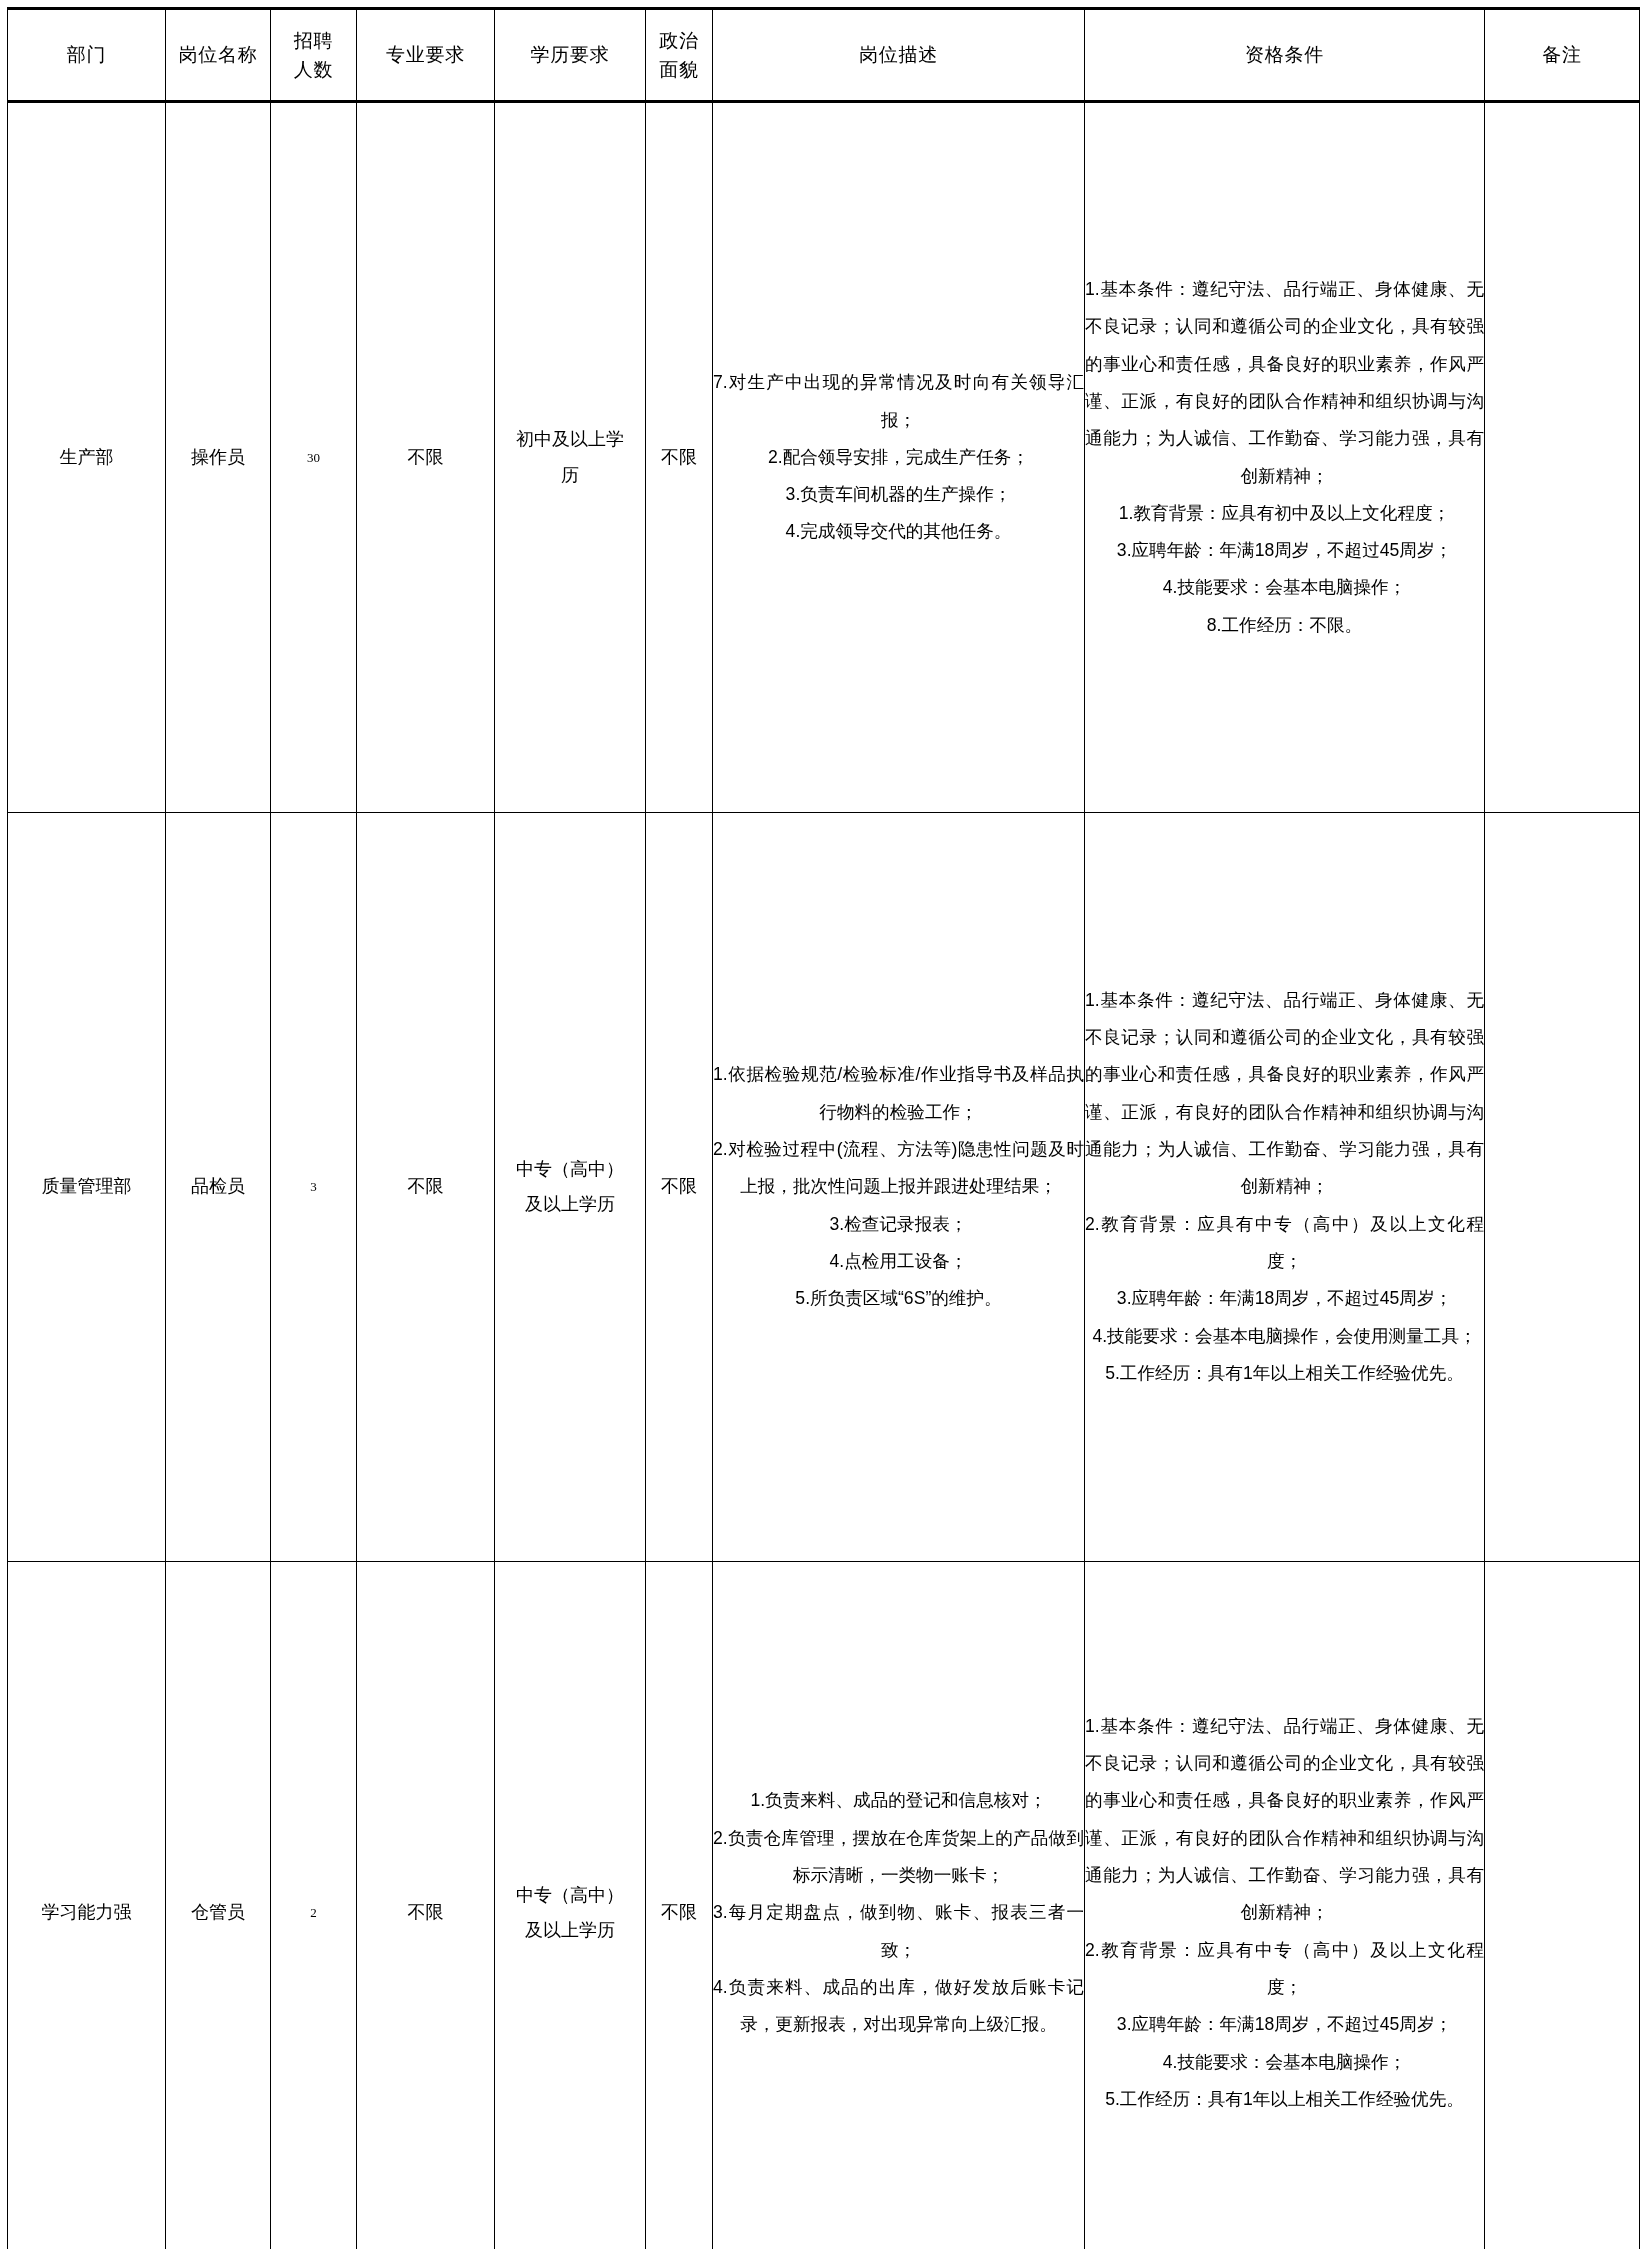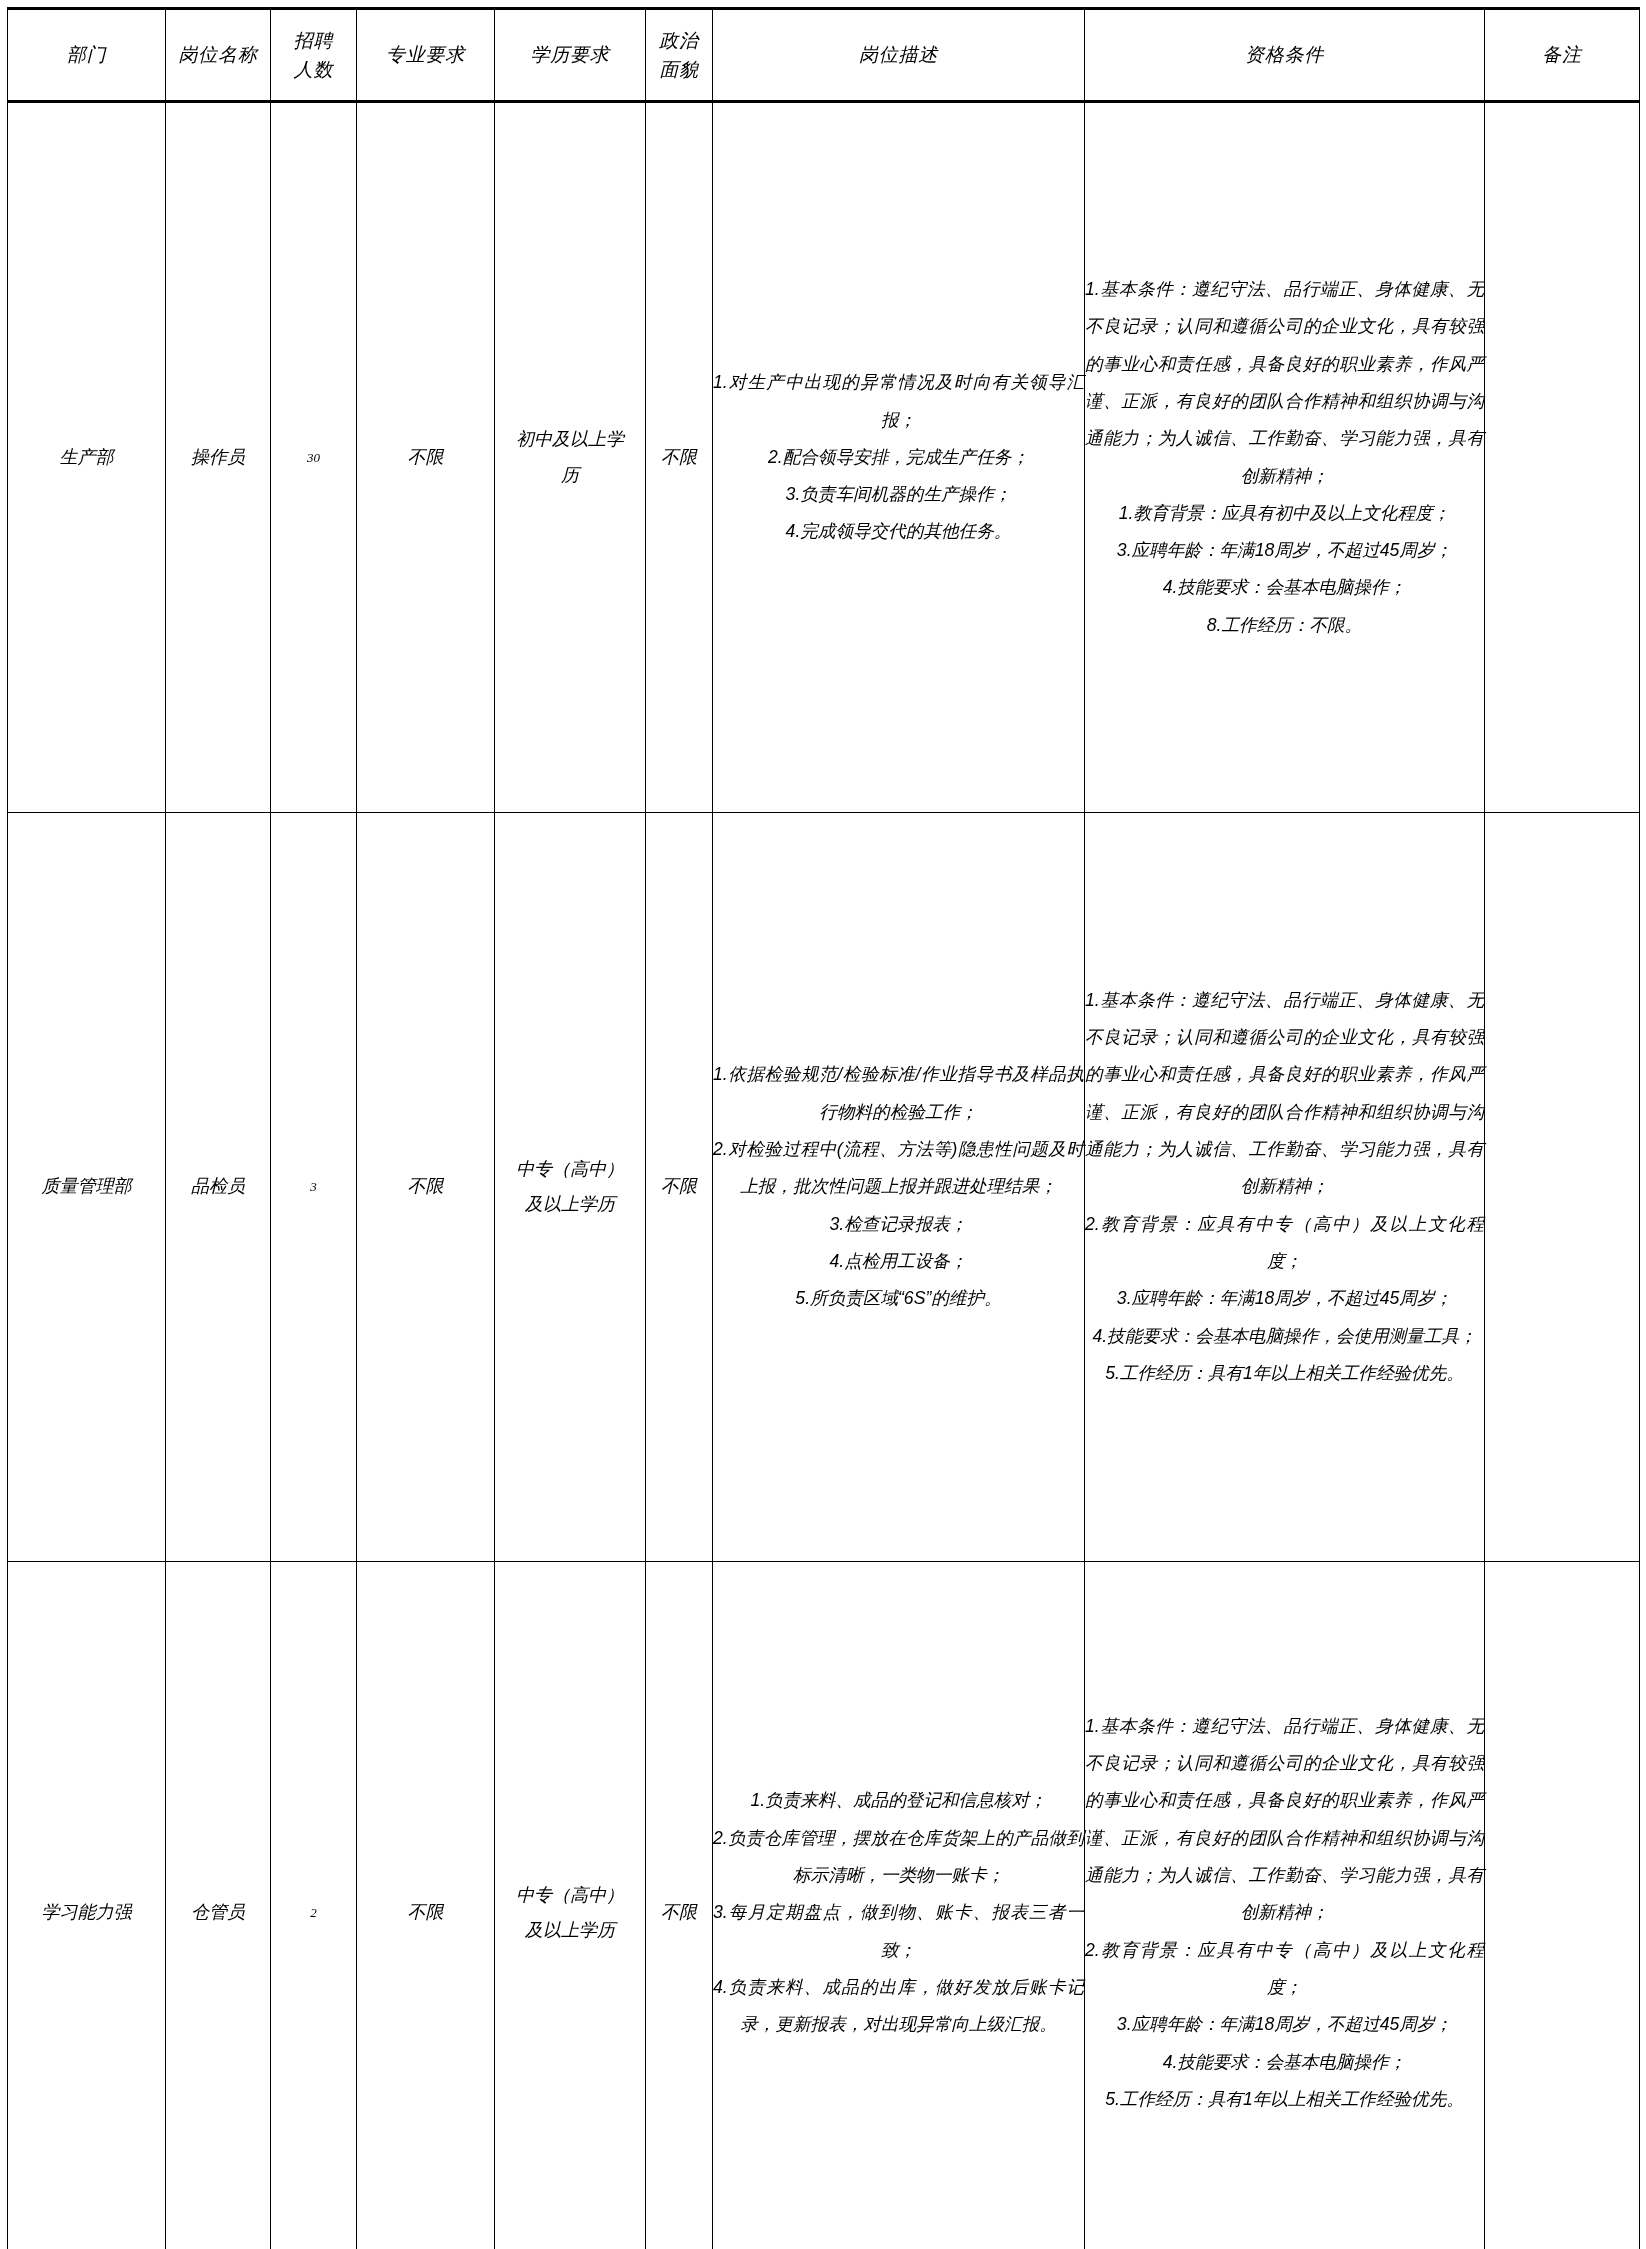--- a/index.html
+++ b/index.html
@@ -14,21 +14,20 @@
     color: #000000;
     overflow: hidden;
   }
 
   .sheet {
     position: relative;
     width: 1641px;
     height: 2250px;
     box-sizing: border-box;
     padding: 7px 7px 8.4px 7px;
-    font-style: italic;
   }
 
   table.recruit {
     width: 1633px;
     border-collapse: collapse;
     table-layout: fixed;
   }
 
   table.recruit td,
   table.recruit th {
@@ -188,21 +187,21 @@
           </td>
         <td class="short">
             <span class="wrap">初中及以上学
 历</span>
           </td>
         <td class="short">
             <span class="wrap">不限</span>
           </td>
         <td class="para">
             <span class="plist">
-              <span class="pitem">1.对生产中出现的异常情况及时向有关领导汇报；</span>
+              <span class="pitem">7.对生产中出现的异常情况及时向有关领导汇报；</span>
               <span class="pitem">2.配合领导安排，完成生产任务；</span>
               <span class="pitem">3.负责车间机器的生产操作；</span>
               <span class="pitem">4.完成领导交代的其他任务。</span>
             </span>
           </td>
         <td class="para qual">
             <span class="plist">
               <span class="pitem">1.基本条件：遵纪守法、品行端正、身体健康、无不良记录；认同和遵循公司的企业文化，具有较强的事业心和责任感，具备良好的职业素养，作风严谨、正派，有良好的团队合作精神和组织协调与沟通能力；为人诚信、工作勤奋、学习能力强，具有创新精神；</span>
               <span class="pitem">1.教育背景：应具有初中及以上文化程度；</span>
               <span class="pitem">3.应聘年龄：年满18周岁，不超过45周岁；</span>

